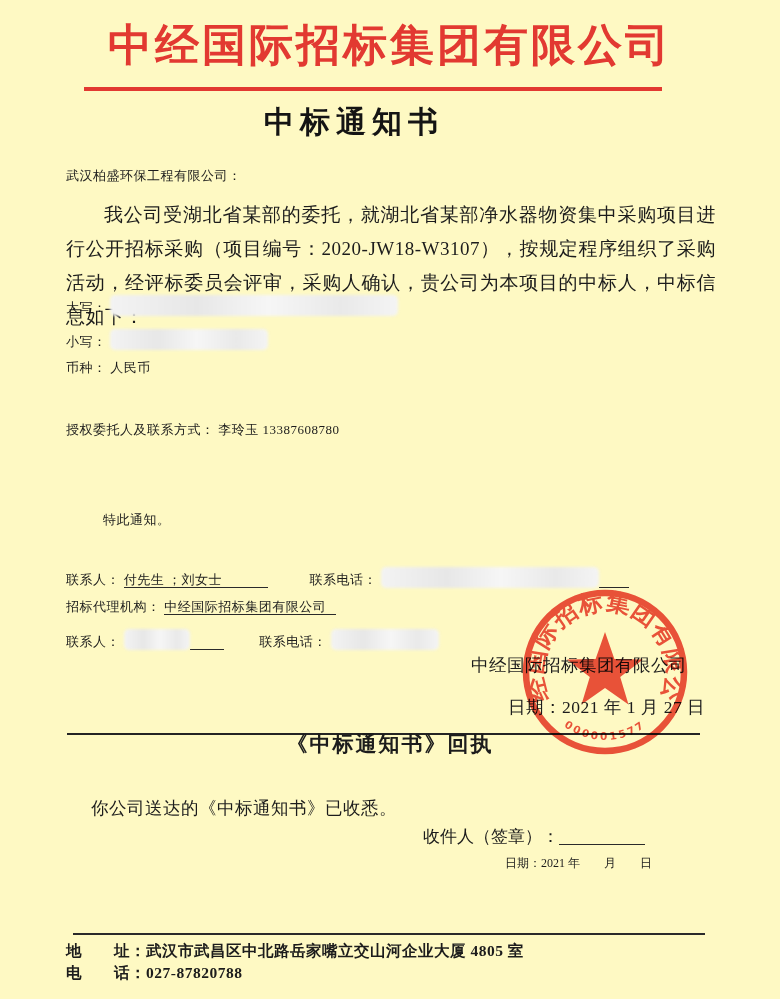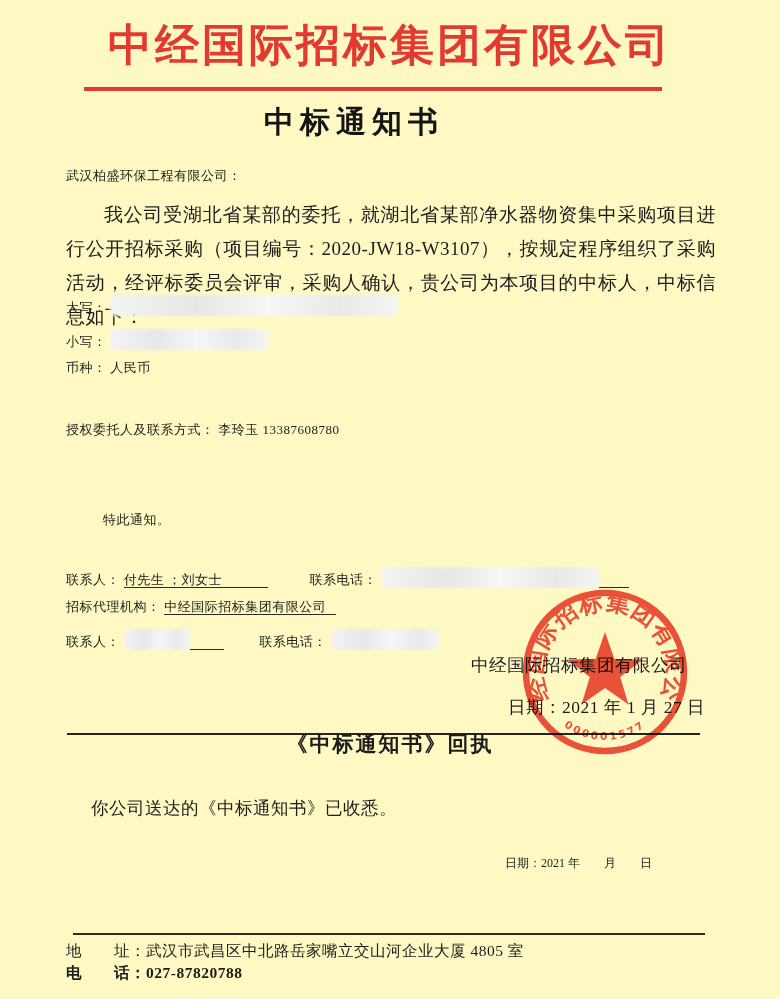--- a/index.html
+++ b/index.html
@@ -47,21 +47,21 @@
   .receipt-title{
     position:absolute;top:730px;left:0;width:780px;text-align:center;
     font-size:21px;font-weight:bold;letter-spacing:2px;
   }
   .receipt-body{position:absolute;left:66px;top:796px;font-size:17.5px;letter-spacing:0.5px;margin-left:25px;}
   .receipt-signer{position:absolute;left:423px;top:825px;font-size:17px;}
   .signer-blank{display:inline-block;width:86px;border-bottom:1.5px solid #2a2a2a;height:18px;vertical-align:-3px;}
   .receipt-date{position:absolute;left:505px;top:855px;font-size:12px;}
   
   .footer-rule{position:absolute;left:73px;top:933px;width:632px;height:2px;background:#2a2a2a;}
-  .footer-line1{position:absolute;left:66px;top:941px;font-size:15.5px;font-weight:normal;letter-spacing:0.5px;}
+  .footer-line1{position:absolute;left:66px;top:941px;font-size:15.5px;font-weight:bold;letter-spacing:0.5px;}
   .footer-line2{position:absolute;left:66px;top:963px;font-size:15.5px;font-weight:bold;letter-spacing:0.5px;}
 </style>
 </head>
 <body>
 
 <div class="page">
 
   <div class="header-company">中经国际招标集团有限公司</div>
   <div class="header-rule"></div>
   <div class="doc-title">中标通知书</div>
@@ -106,20 +106,23 @@
     <span>联系电话：</span>
     <span class="redact" style="width:108px;"></span>
   </div>
 
   <div class="sig-company">中经国际招标集团有限公司</div>
   <div class="sig-date">日期：2021 年 1 月 27 日</div>
 
   <div class="receipt-divider"></div>
   <div class="receipt-title">《中标通知书》回执</div>
   <div class="receipt-body">你公司送达的《中标通知书》已收悉。</div>
+  <div class="receipt-signer">
+    <span>收件人（签章）：</span><span class="signer-blank"></span>
+  </div>
   <div class="receipt-date">日期：2021 年　　月　　日</div>
 
   <svg class="stamp" viewBox="0 0 200 200">
     <defs>
       <path id="ringTextPath" d="M 43.8,126.2 A 62,62 0 1 1 156.2,126.2" fill="none"></path>
       <path id="serialPath" d="M 56.3,152.1 A 68,68 0 0 0 143.7,152.1" fill="none"></path>
     </defs>
     <circle cx="100" cy="100" r="79" fill="none" stroke="#e63c30" stroke-width="6.5"></circle>
     <text font-size="24" font-weight="bold" fill="#e63c30" letter-spacing="1" font-family="Liberation Serif, DejaVu Serif, serif">
       <textPath href="#ringTextPath" startOffset="50%" text-anchor="middle">中经国际招标集团有限公司</textPath>

